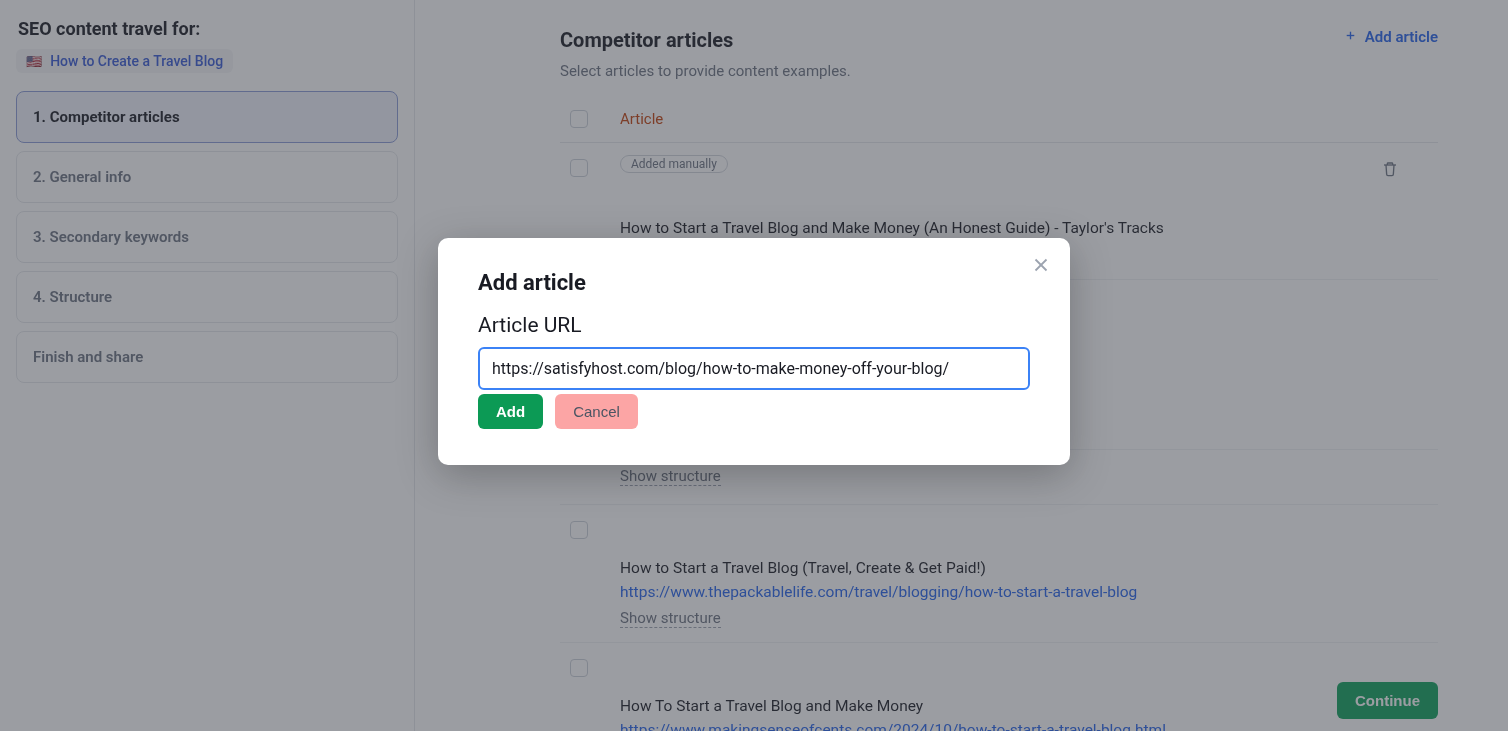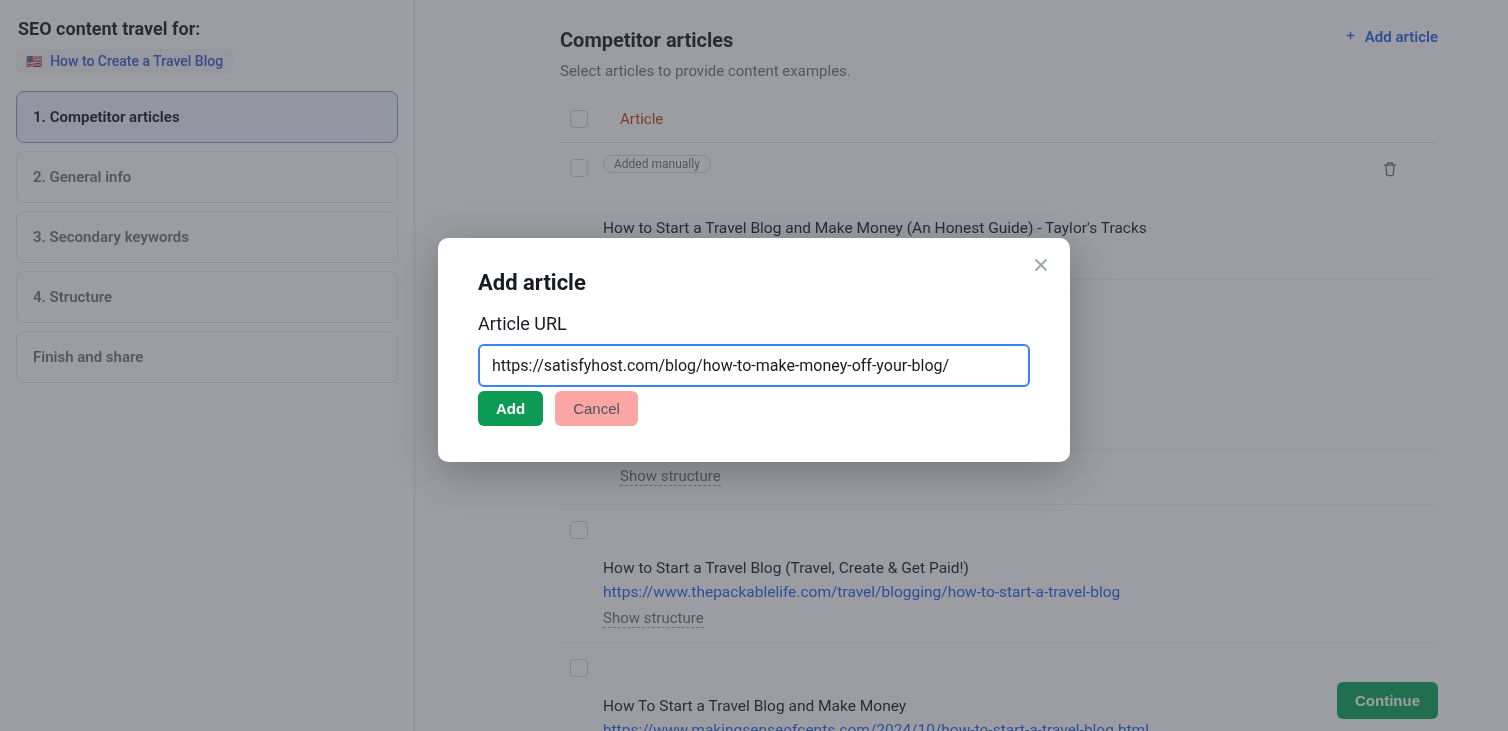--- a/index.html
+++ b/index.html
@@ -152,21 +152,21 @@
     }
     .article-list {
       flex: 1;
       overflow-y: auto;
     }
     .article-row {
       display: flex;
       align-items: flex-start;
       padding: 12px 0 14px 10px;
       border-bottom: 1px solid #eef0f3;
-      gap: 15px;
+      gap: 32px;
     }
     .article-row .checkbox {
       margin-top: 4px;
     }
     .article-content {
       flex: 1;
       min-width: 0;
     }
     .badge-manual {
       display: inline-block;
@@ -257,21 +257,21 @@
       cursor: pointer;
       color: #9ca3af;
     }
     .modal-title {
       font-size: 22px;
       font-weight: 700;
       color: #191b23;
       margin-bottom: 18px;
     }
     .modal-label {
-      font-size: 18px;
+      font-size: 21px;
       color: #191b23;
       margin-bottom: 10px;
       display: block;
     }
     .modal-input {
       width: 100%;
       border: 2px solid #3b82f6;
       border-radius: 6px;
       padding: 10px 12px;
       font-size: 16px;

